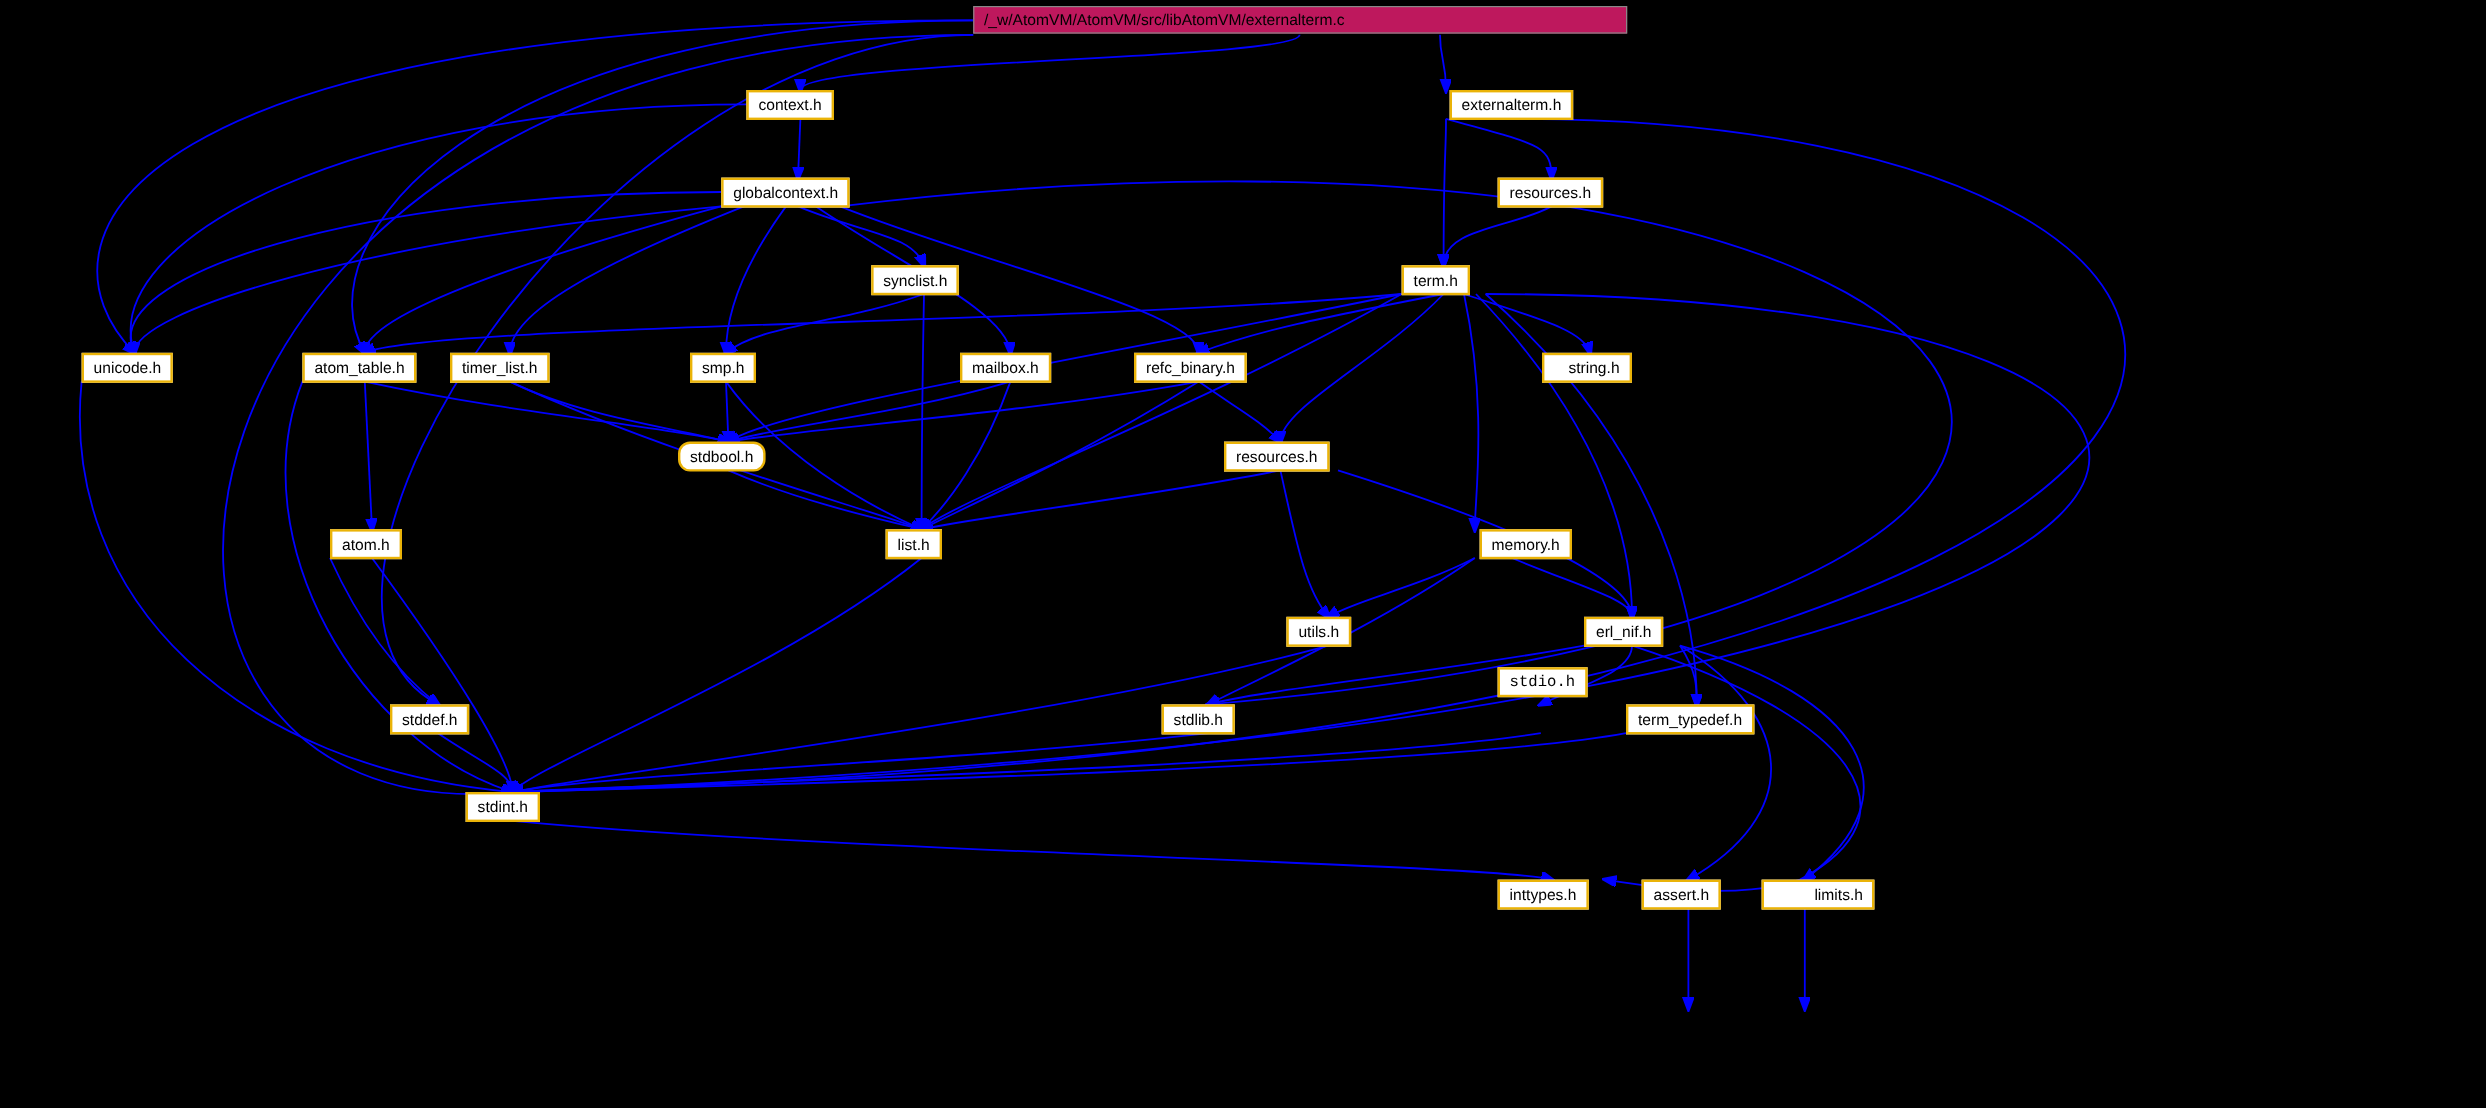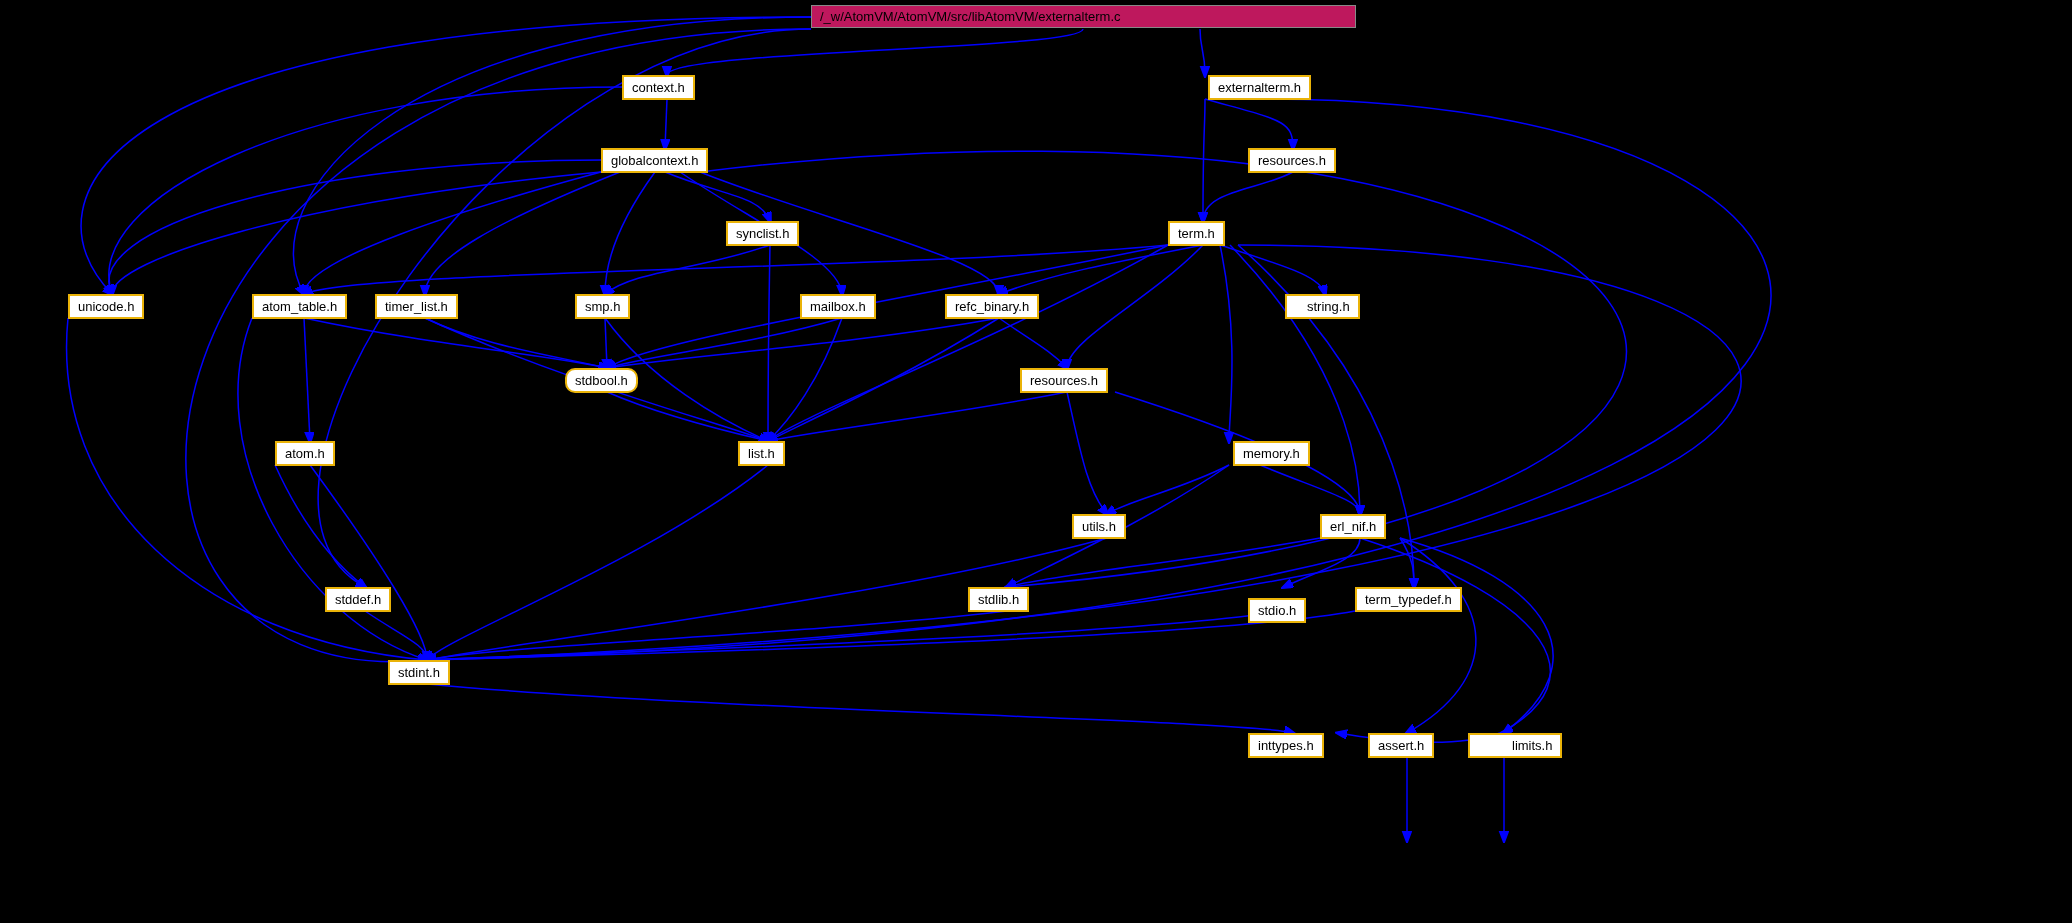--- a/index.html
+++ b/index.html
@@ -108,21 +108,21 @@
 </div>
 <div class="node-box" style="left:1320px;top:514px;">
   <span>erl_nif.h</span>
 </div>
 <div class="node-box" style="left:325px;top:587px;">
   <span>stddef.h</span>
 </div>
 <div class="node-box" style="left:968px;top:587px;">
   <span>stdlib.h</span>
 </div>
-<div class="node-box" style="left:1248px;top:598px;">
+<div class="node-box" style="left:1248px;top:556px;font-family:Liberation Mono, monospace;">
   <span>stdio.h</span>
 </div>
 <div class="node-box" style="left:1355px;top:587px;">
   <span>term_typedef.h</span>
 </div>
 <div class="node-box" style="left:388px;top:660px;">
   <span>stdint.h</span>
 </div>
 <div class="node-box" style="left:1248px;top:733px;">
   <span>inttypes.h</span>

